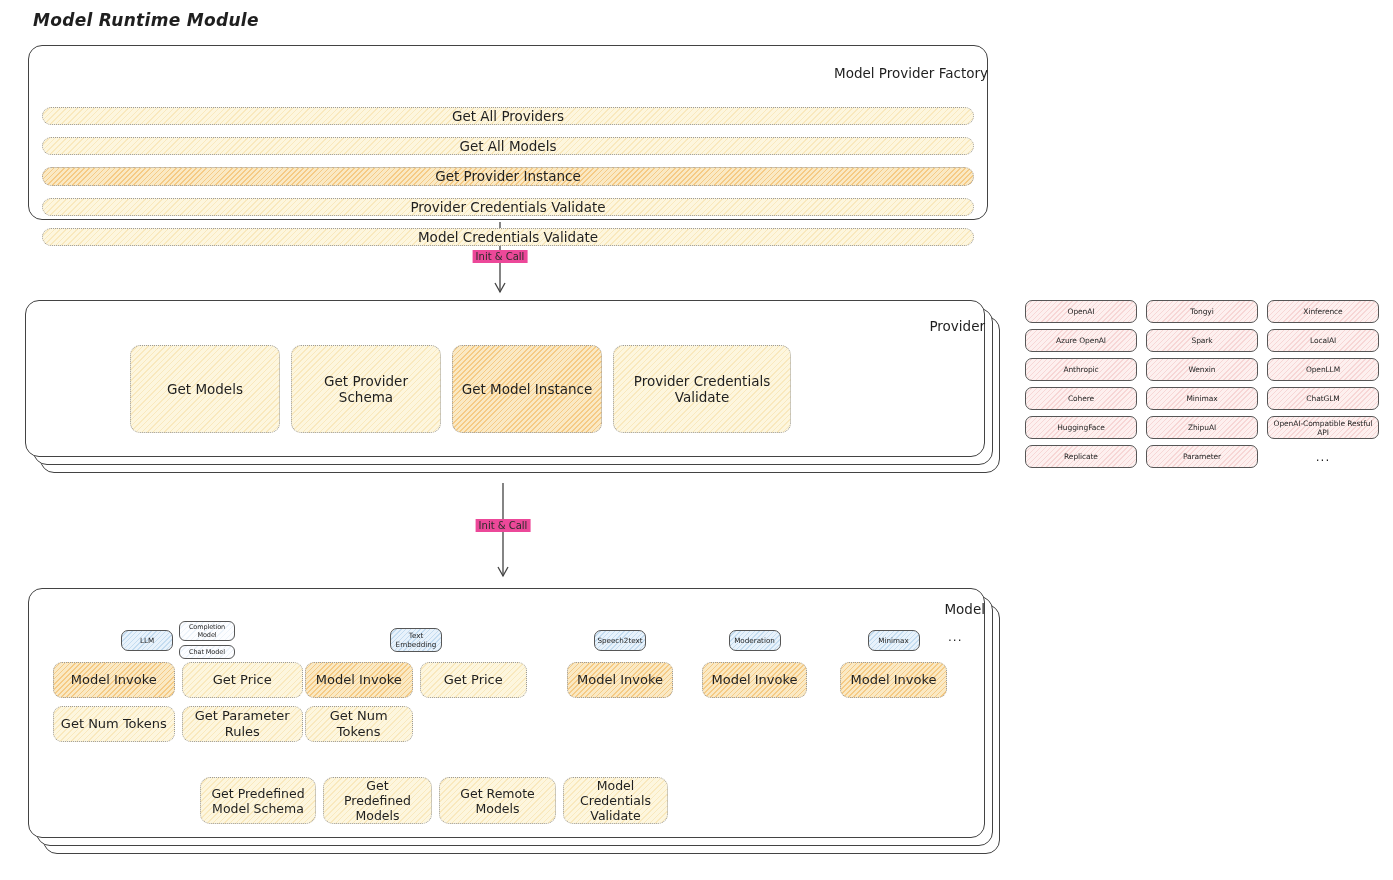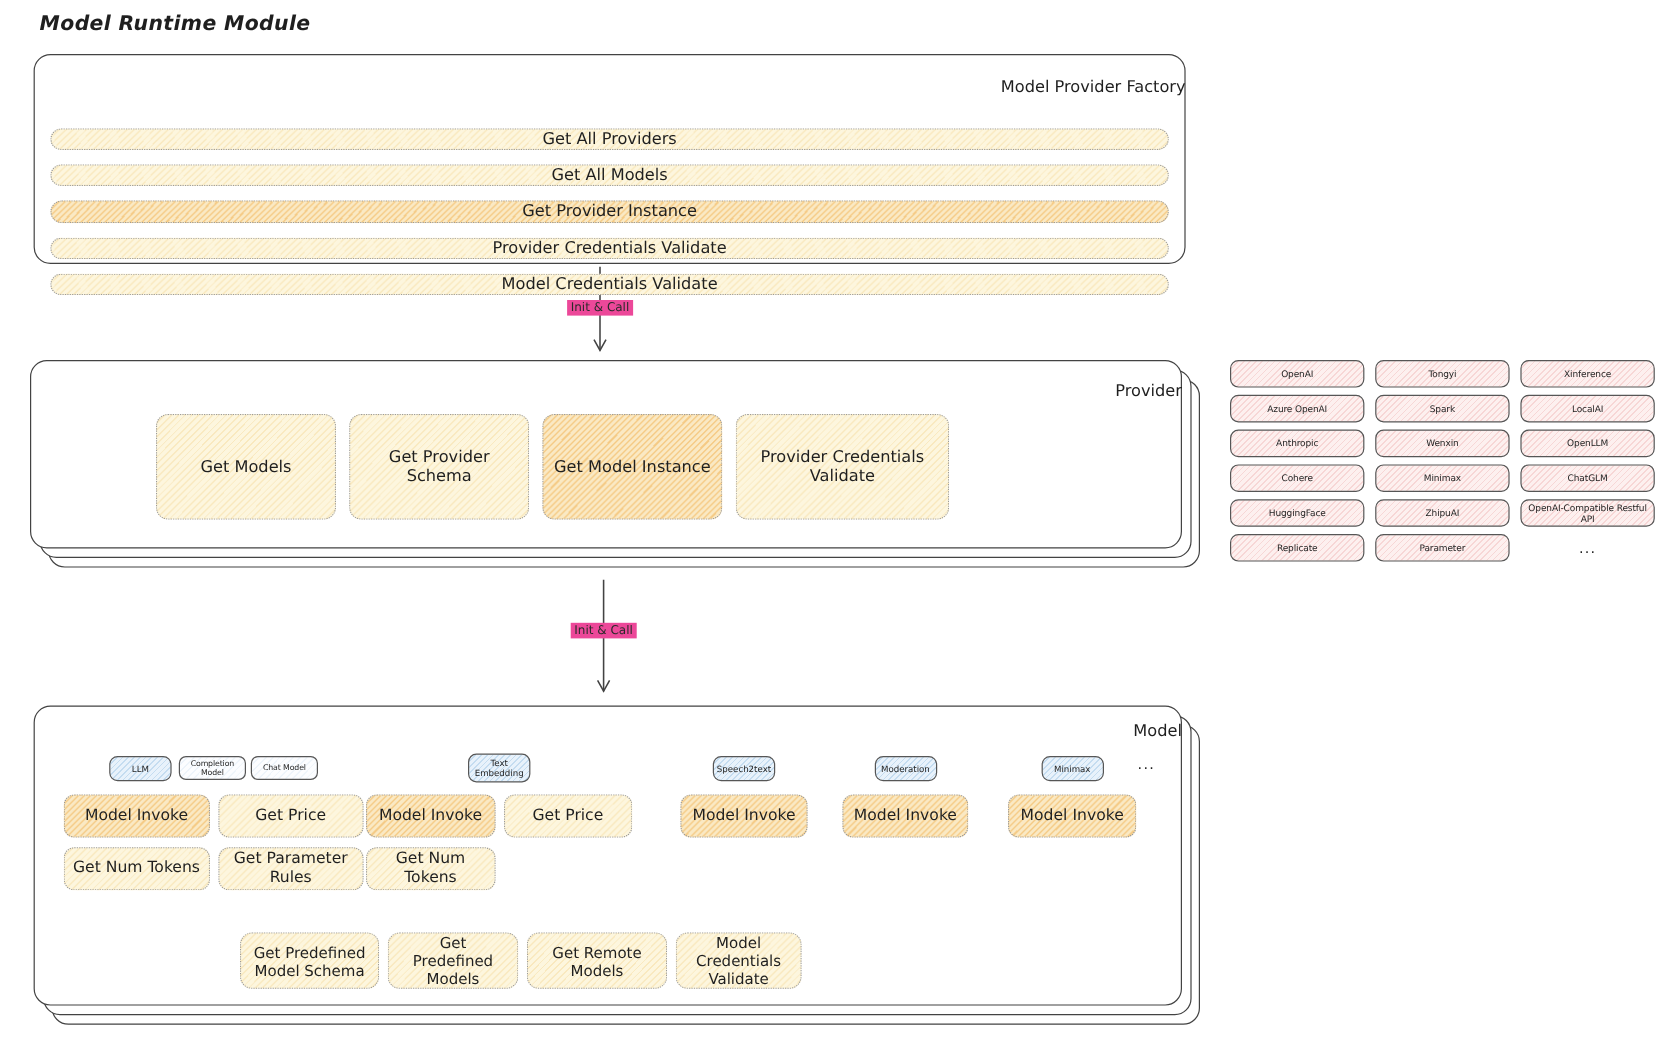--- a/index.html
+++ b/index.html
@@ -80,21 +80,21 @@
   .g-mod { left:674px; width:105px; }
   .g-rr  { left:812px; width:107px; }
   .tabs { height:44px; display:flex; align-items:center; justify-content:center; gap:6px; }
   .pill {
     display:flex; align-items:center; justify-content:center; text-align:center;
     border:1.2px solid #565656; border-radius:7px; font-size:7.2px; line-height:1.25;
     width:52px; min-height:21px; padding:2px 0;
     background-color:#e8f2fb;
     background-image:repeating-linear-gradient(135deg, rgba(130,180,220,.35) 0 1px, transparent 1px 3.4px);
   }
-  .subtabs { display:flex; flex-direction:row; gap:4px; }
+  .subtabs { display:flex; flex-direction:column; gap:4px; }
   .pill.tiny {
     width:56px; min-height:14px; padding:1px 2px; font-size:6.5px; letter-spacing:-.1px; border-radius:6px;
     background-color:#fcfdff;
     background-image:repeating-linear-gradient(135deg, rgba(150,190,225,.15) 0 1px, transparent 1px 4px);
   }
   .btn-grid { display:grid; grid-template-columns:1fr 1fr; gap:8px 7px; }
   .btn-grid.single { grid-template-columns:1fr; }
   .btn.sm { height:36px; font-size:13px; border-radius:9px; padding:12px 4px; }
   .model-dots { position:absolute; left:920px; top:42px; font-size:12px; letter-spacing:1px; z-index:2; }
 

